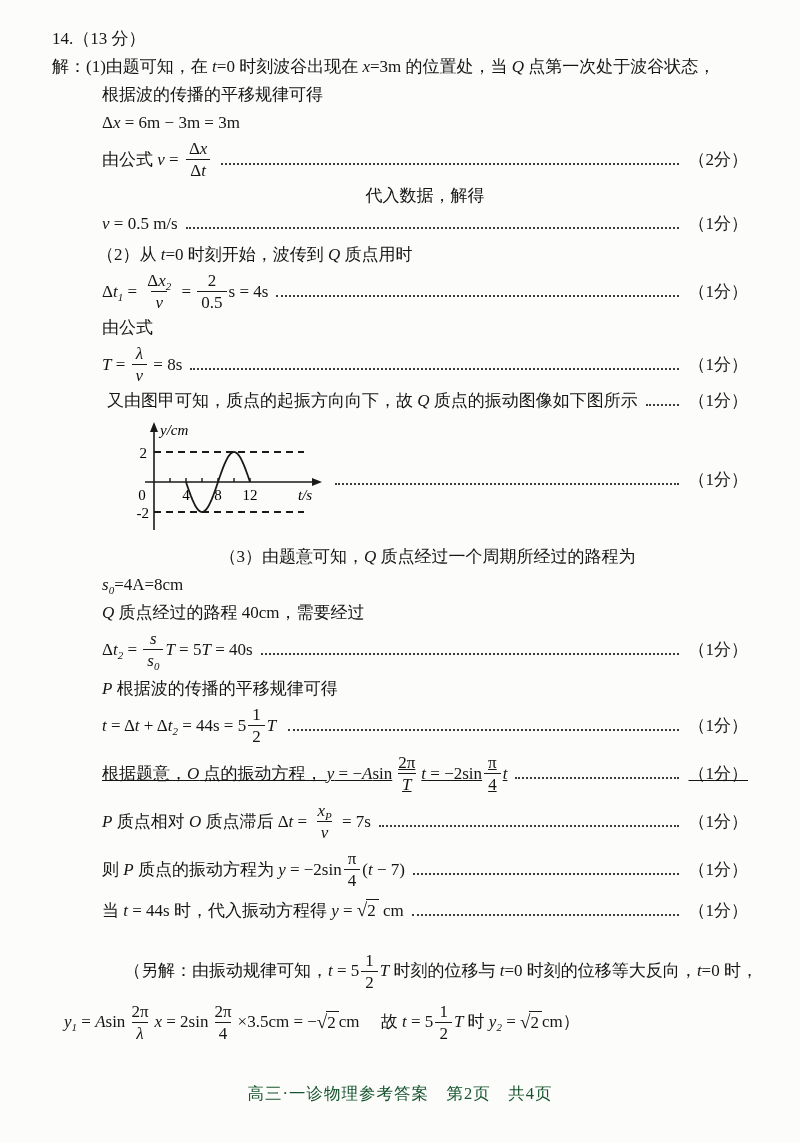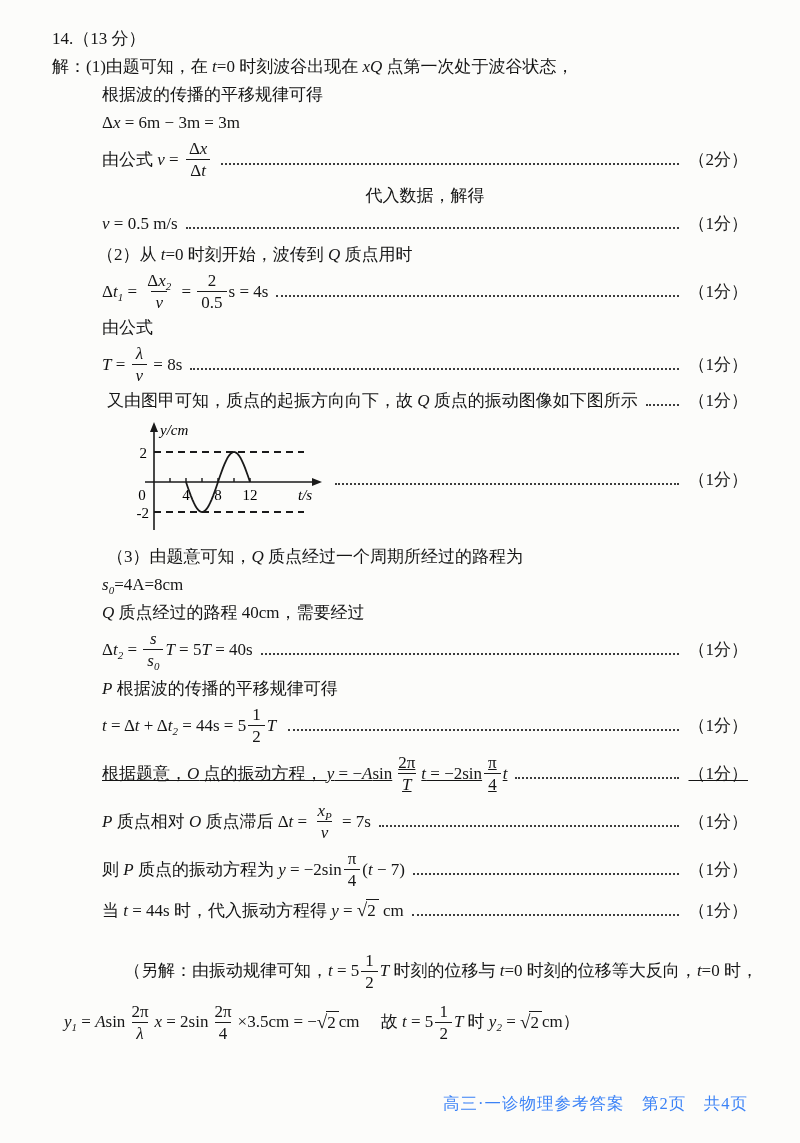--- a/index.html
+++ b/index.html
@@ -1,52 +1,52 @@
 <!DOCTYPE html>
 <html><head>
 <meta charset="utf-8">
 <style>
   html,body{margin:0;padding:0;background:#e9e9e7;}
   .page{
     width:800px;height:1143px;margin:0 auto;box-sizing:border-box;
     background:#fcfcfa;color:#151515;overflow:hidden;
     font-family:"Liberation Serif","DejaVu Serif",serif;
     font-size:17px;line-height:26px;
-    padding:24px 52px 26px 52px;
+    padding:24px 52px 36px 52px;
     display:flex;flex-direction:column;gap:32px;
   }
   #doc{display:block;}
   .line{display:flex;align-items:center;margin:2px 0;min-height:25px;}
   .lcontent{display:inline-flex;align-items:center;white-space:pre;}
   .lcontent > span{white-space:pre;}
   .rom{font-style:normal;}
   .var{font-style:italic;font-family:"Liberation Serif","DejaVu Serif",serif;}
   sub{font-size:11px;line-height:0;font-style:italic;}
   .frac{display:inline-flex;flex-direction:column;align-items:center;margin:0 2px;line-height:1.12;vertical-align:middle;}
   .frow{display:inline-flex;align-items:center;white-space:pre;padding:1px 4px;}
   .fden{border-top:1.5px solid #1a1a1a;}
   .sqrt{display:inline-flex;align-items:flex-start;}
   .rsign{font-size:19px;line-height:1;transform:translateY(1px);}
   .rad{border-top:1.6px solid #1a1a1a;padding:0 3px 0 1px;margin-left:-1px;line-height:1.25;}
   .leader{flex:1 1 auto;min-width:18px;height:0;border-bottom:2.4px dotted #3c3c3c;align-self:center;margin:0 8px 0 8px;position:relative;top:4px;}
   .score{white-space:pre;margin-left:2px;}
   .graph-svg{display:block;}
   svg text{font-family:"Liberation Serif","DejaVu Serif",serif;}
-  .footer{margin-top:auto;text-align:right;font-size:16.5px;letter-spacing:1px;color:#3b82f6;}
+  .footer{margin-top:auto;text-align:center;font-size:16.5px;letter-spacing:1px;color:#14532d;}
 </style>
 </head>
 <body>
 
 <div class="page">
   <div id="doc">
       <div class="line">
         <span class="lcontent"><span class="rom">14.（13 分）</span></span>
       </div>
       <div class="line">
-        <span class="lcontent"><span class="rom">解：(1)由题可知，在 </span><span class="var">t</span><span class="rom">=0 时刻波谷出现在 </span><span class="var">x</span><span class="var">Q</span><span class="rom"> 点第一次处于波谷状态，</span></span>
+        <span class="lcontent"><span class="rom">解：(1)由题可知，在 </span><span class="var">t</span><span class="rom">=0 时刻波谷出现在 </span><span class="var">x</span><span class="rom">=3m 的位置处，当 </span><span class="var">Q</span><span class="rom"> 点第一次处于波谷状态，</span></span>
       </div>
       <div class="line" style="padding-left: 50px;">
         <span class="lcontent"><span class="rom">根据波的传播的平移规律可得</span></span>
       </div>
       <div class="line" style="padding-left: 50px;">
         <span class="lcontent"><span class="rom">Δ</span><span class="var">x</span><span class="rom"> = 6m − 3m = 3m</span></span>
       </div>
       <div class="line" style="padding-left: 50px;">
         <span class="lcontent"><span class="rom">由公式 </span><span class="var">v</span><span class="rom"> = </span><span class="frac"><span class="frow fnum"><span class="rom">Δ</span><span class="var">x</span></span><span class="frow fden"><span class="rom">Δ</span><span class="var">t</span></span></span></span>
         <span class="leader"></span>
@@ -101,21 +101,21 @@
             <text x="30" y="80" text-anchor="middle" font-size="15">0</text>
             <text x="35" y="38" text-anchor="end" font-size="15">2</text>
             <text x="37" y="98" text-anchor="end" font-size="15">-2</text>
             <text x="48" y="15" font-size="15" font-style="italic">y/cm</text>
             <text x="186" y="80" font-size="15" font-style="italic">t/s</text>
             <path d="M74.0 62.0 L75.6 66.7 L77.2 71.3 L78.8 75.6 L80.4 79.6 L82.0 83.2 L83.6 86.3 L85.2 88.7 L86.8 90.5 L88.4 91.6 L90.0 92.0 L91.6 91.6 L93.2 90.5 L94.8 88.7 L96.4 86.3 L98.0 83.2 L99.6 79.6 L101.2 75.6 L102.8 71.3 L104.4 66.7 L106.0 62.0 L107.6 57.3 L109.2 52.7 L110.8 48.4 L112.4 44.4 L114.0 40.8 L115.6 37.7 L117.2 35.3 L118.8 33.5 L120.4 32.4 L122.0 32.0 L123.6 32.4 L125.2 33.5 L126.8 35.3 L128.4 37.7 L130.0 40.8 L131.6 44.4 L133.2 48.4 L134.8 52.7 L136.4 57.3 L138.0 62.0" fill="none" stroke="#1a1a1a" stroke-width="1.8"></path>
           </svg></span>
         <span class="leader"></span>
         <span class="score">（1分）</span>
       </div>
-      <div class="line" style="margin-top: 4px; padding-left: 55px;">
+      <div class="line" style="margin-top: 4px; padding-left: 55px; justify-content: center;">
         <span class="lcontent"><span class="rom">（3）由题意可知，</span><span class="var">Q</span><span class="rom"> 质点经过一个周期所经过的路程为</span></span>
       </div>
       <div class="line" style="padding-left: 50px;">
         <span class="lcontent"><span class="var">s<sub>0</sub></span><span class="rom">=4A=8cm</span></span>
       </div>
       <div class="line" style="padding-left: 50px;">
         <span class="lcontent"><span class="var">Q</span><span class="rom"> 质点经过的路程 40cm，需要经过</span></span>
       </div>
       <div class="line" style="padding-left: 50px;">
         <span class="lcontent"><span class="rom">Δ</span><span class="var">t<sub>2</sub></span><span class="rom"> = </span><span class="frac"><span class="frow fnum"><span class="var">s</span></span><span class="frow fden"><span class="var">s<sub>0</sub></span></span></span><span class="var">T</span><span class="rom"> = 5</span><span class="var">T</span><span class="rom"> = 40s</span></span>

